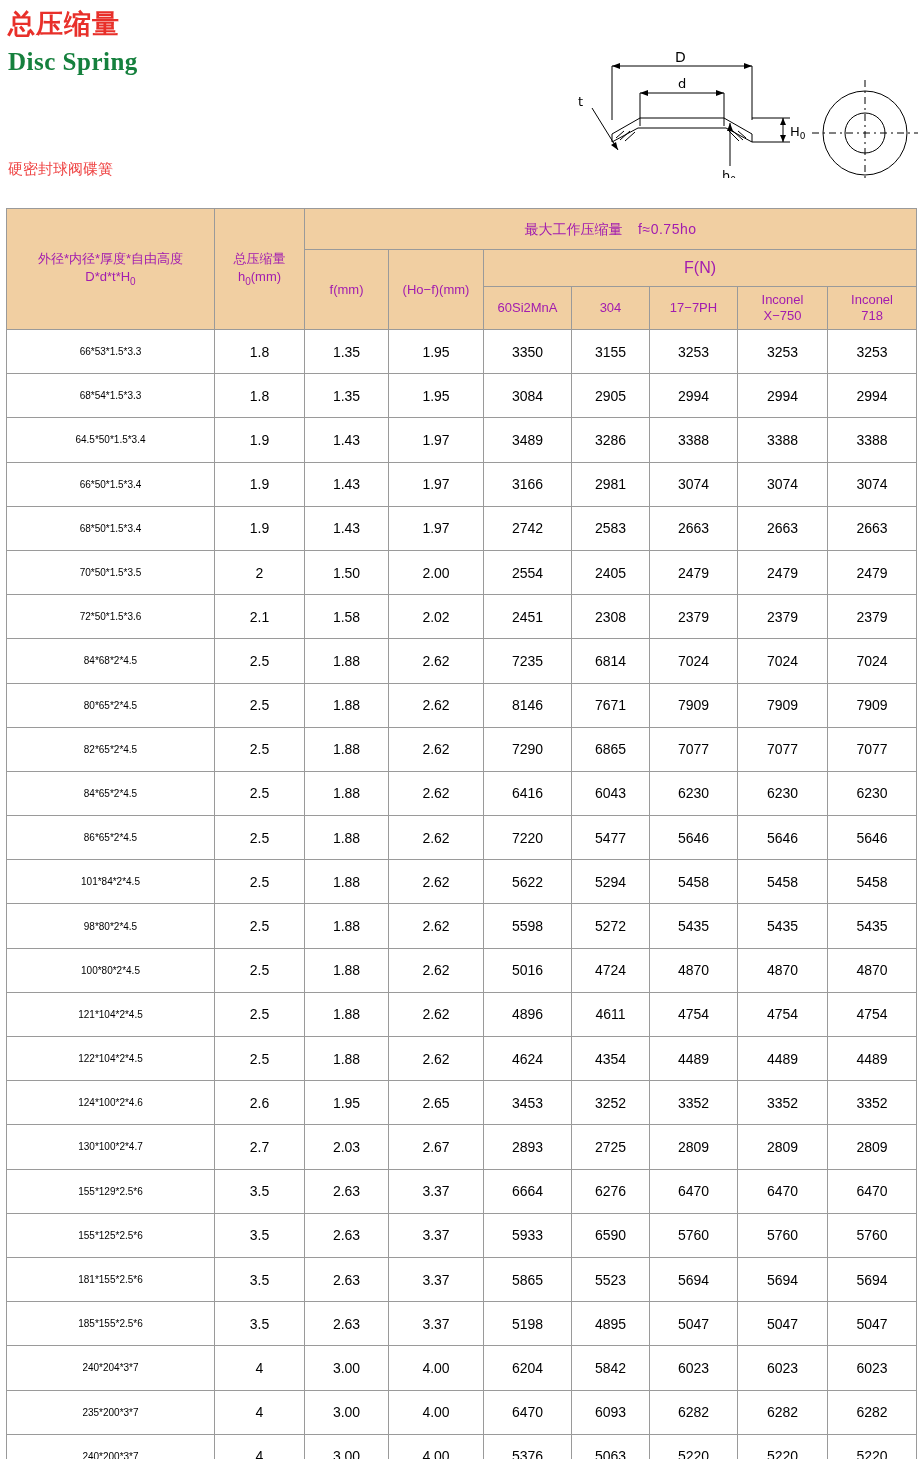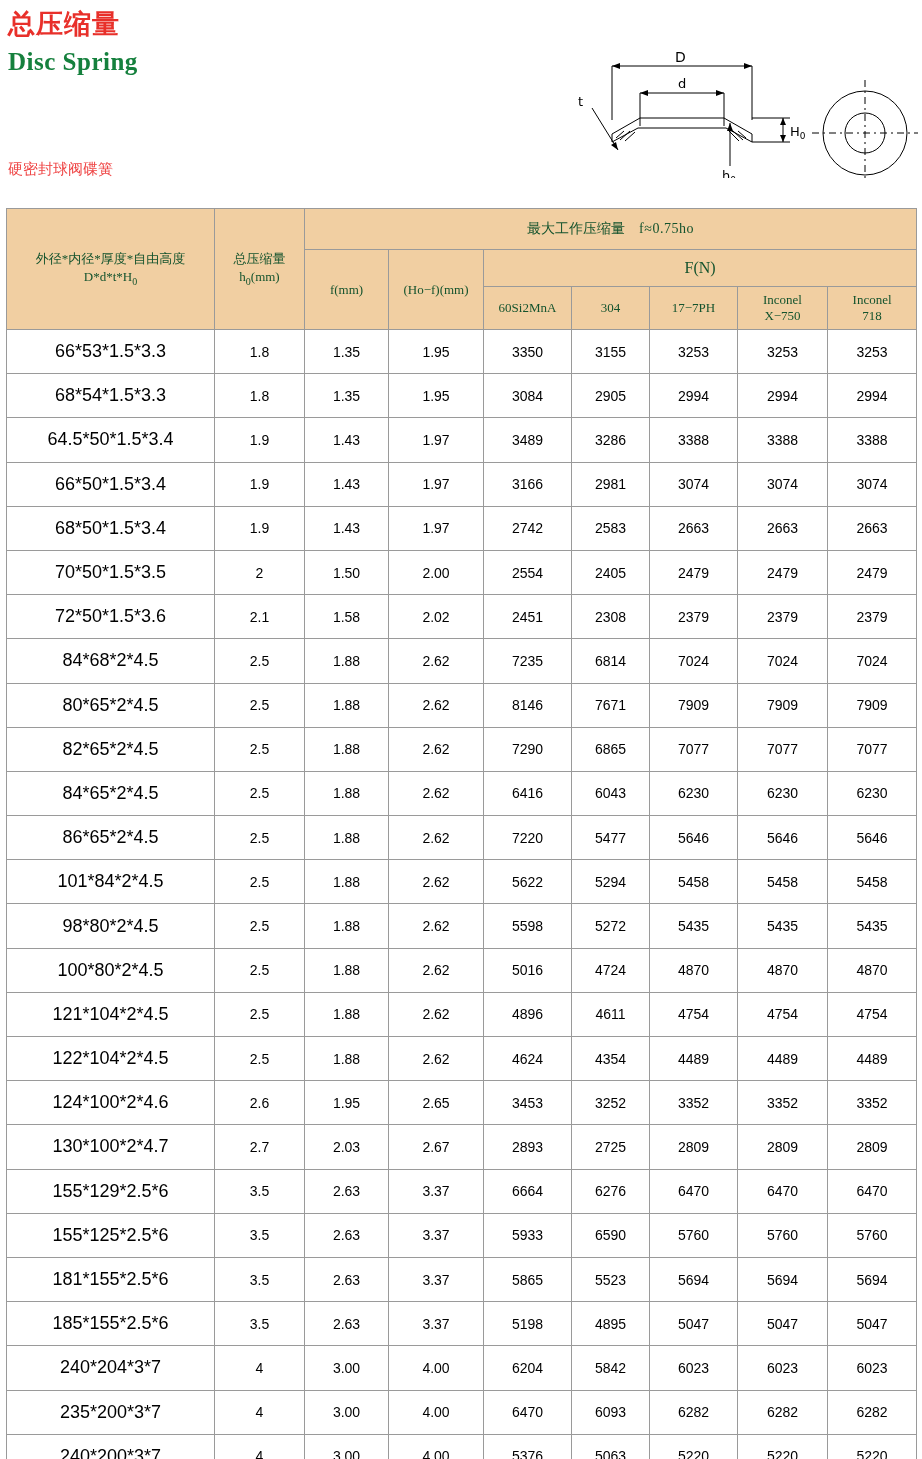--- a/index.html
+++ b/index.html
@@ -67,40 +67,40 @@
   }
   table.spec th, table.spec td {
     border: 1px solid #9a9a9a;
     text-align: center;
     vertical-align: middle;
     padding: 0;
     font-weight: normal;
   }
   thead th {
     background: #f1cfa2;
-    color: #14532d;
-    font-family: Liberation Serif, serif;
+    color: #a21caf;
+    font-family: Liberation Sans, sans-serif;
     font-size: 13px;
     line-height: 1.35;
   }
   .hdr-spec { height: 116px; font-size: 13px; }
   .hdr-h0 { height: 116px; font-size: 13px; }
   .hdr-group { height: 40px; font-size: 14px; }
   .hdr-f { height: 38px; }
   .hdr-fn { height: 36px; font-size: 16px; }
   .hdr-mat { height: 42px; font-size: 13px; line-height: 1.2; }
   tbody td {
     height: 43.2px;
     font-size: 14px;
     font-family: "Liberation Sans", sans-serif;
     background: #ffffff;
     color: #000;
   }
   tbody td.dim {
-    font-size: 18px;
+    font-size: 10px;
   }
   .sub { font-size: 10px; vertical-align: sub; }
   .approx { letter-spacing: 0.5px; }
 </style>
 </head>
 <body>
 
 <div class="page">
 
   <div class="title-zh">总压缩量</div>

